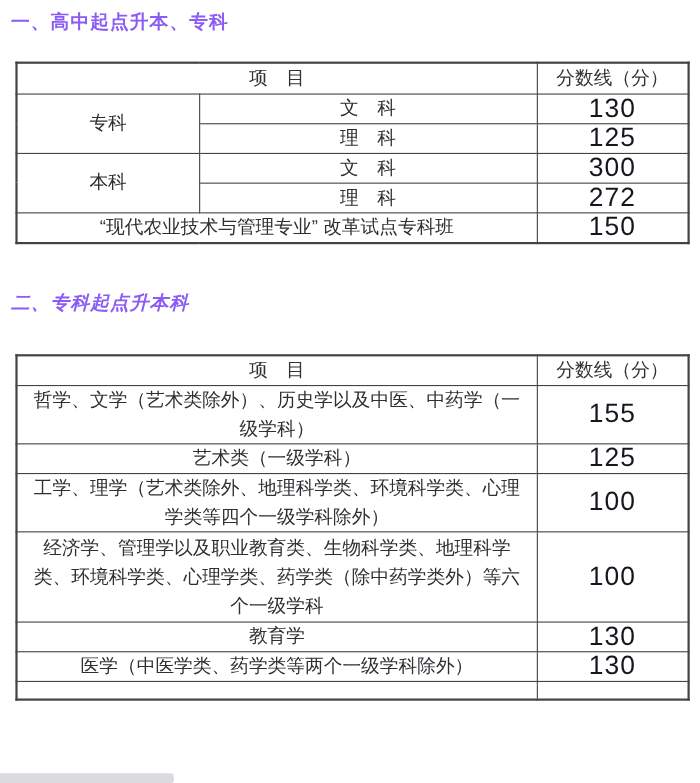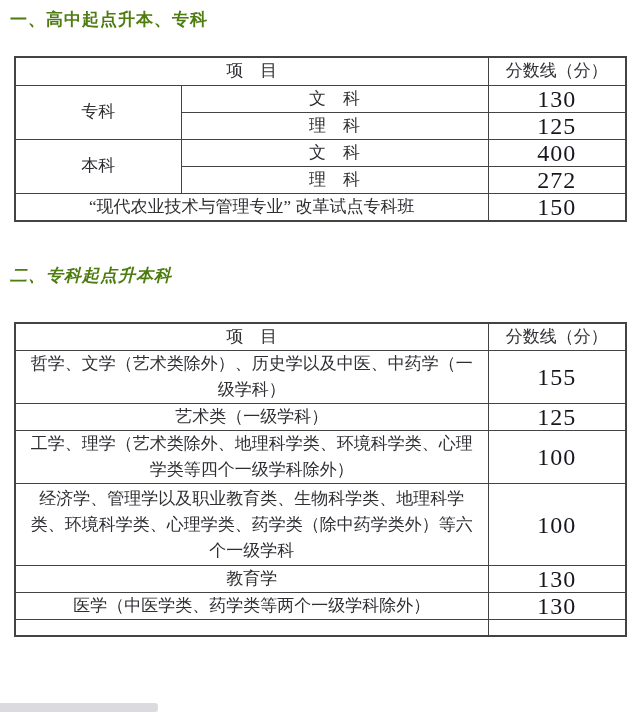--- a/index.html
+++ b/index.html
@@ -8,42 +8,42 @@
     background:#ffffff;
     position:relative;
     overflow:hidden;
     font-family:"Liberation Sans",sans-serif;
   }
   .sec-title{
     position:absolute;left:10px;
     font-weight:bold;
     font-size:17px;
     letter-spacing:1px;
-    color:#4d7c0f;
+    color:#8b5cf6;
     font-family:"Liberation Sans",sans-serif;
     white-space:nowrap;
   }
   #sec1-title{top:8px;}
   #sec2-title{top:264px;font-style:italic;}
 
   table{
     position:absolute;left:14px;
     width:611px;
     border-collapse:collapse;
     table-layout:fixed;
     border:2px solid #434343;
   }
   #table1{top:56px;}
   #table2{top:322px;}
 
   td,th{
     border:1px solid #434343;
     text-align:center;
     vertical-align:middle;
-    font-family:Liberation Serif, serif;
+    font-family:Liberation Sans, sans-serif;
     font-weight:normal;
     font-size:17px;
     line-height:26px;
     color:#2e2e33;
     padding:0 8px;
     overflow:hidden;
   }
   .num{
     font-size:24px;
     color:#16161f;
@@ -91,21 +91,21 @@
       <td>文　科</td>
       <td class="num">130</td>
     </tr>
     <tr class="h-row">
       <td>理　科</td>
       <td class="num">125</td>
     </tr>
     <tr class="h-row">
       <td rowspan="2">本科</td>
       <td>文　科</td>
-      <td class="num">400</td>
+      <td class="num">300</td>
     </tr>
     <tr class="h-row">
       <td>理　科</td>
       <td class="num">272</td>
     </tr>
     <tr class="h-row">
       <td colspan="2">“现代农业技术与管理专业” 改革试点专科班</td>
       <td class="num">150</td>
     </tr>
   </tbody>

